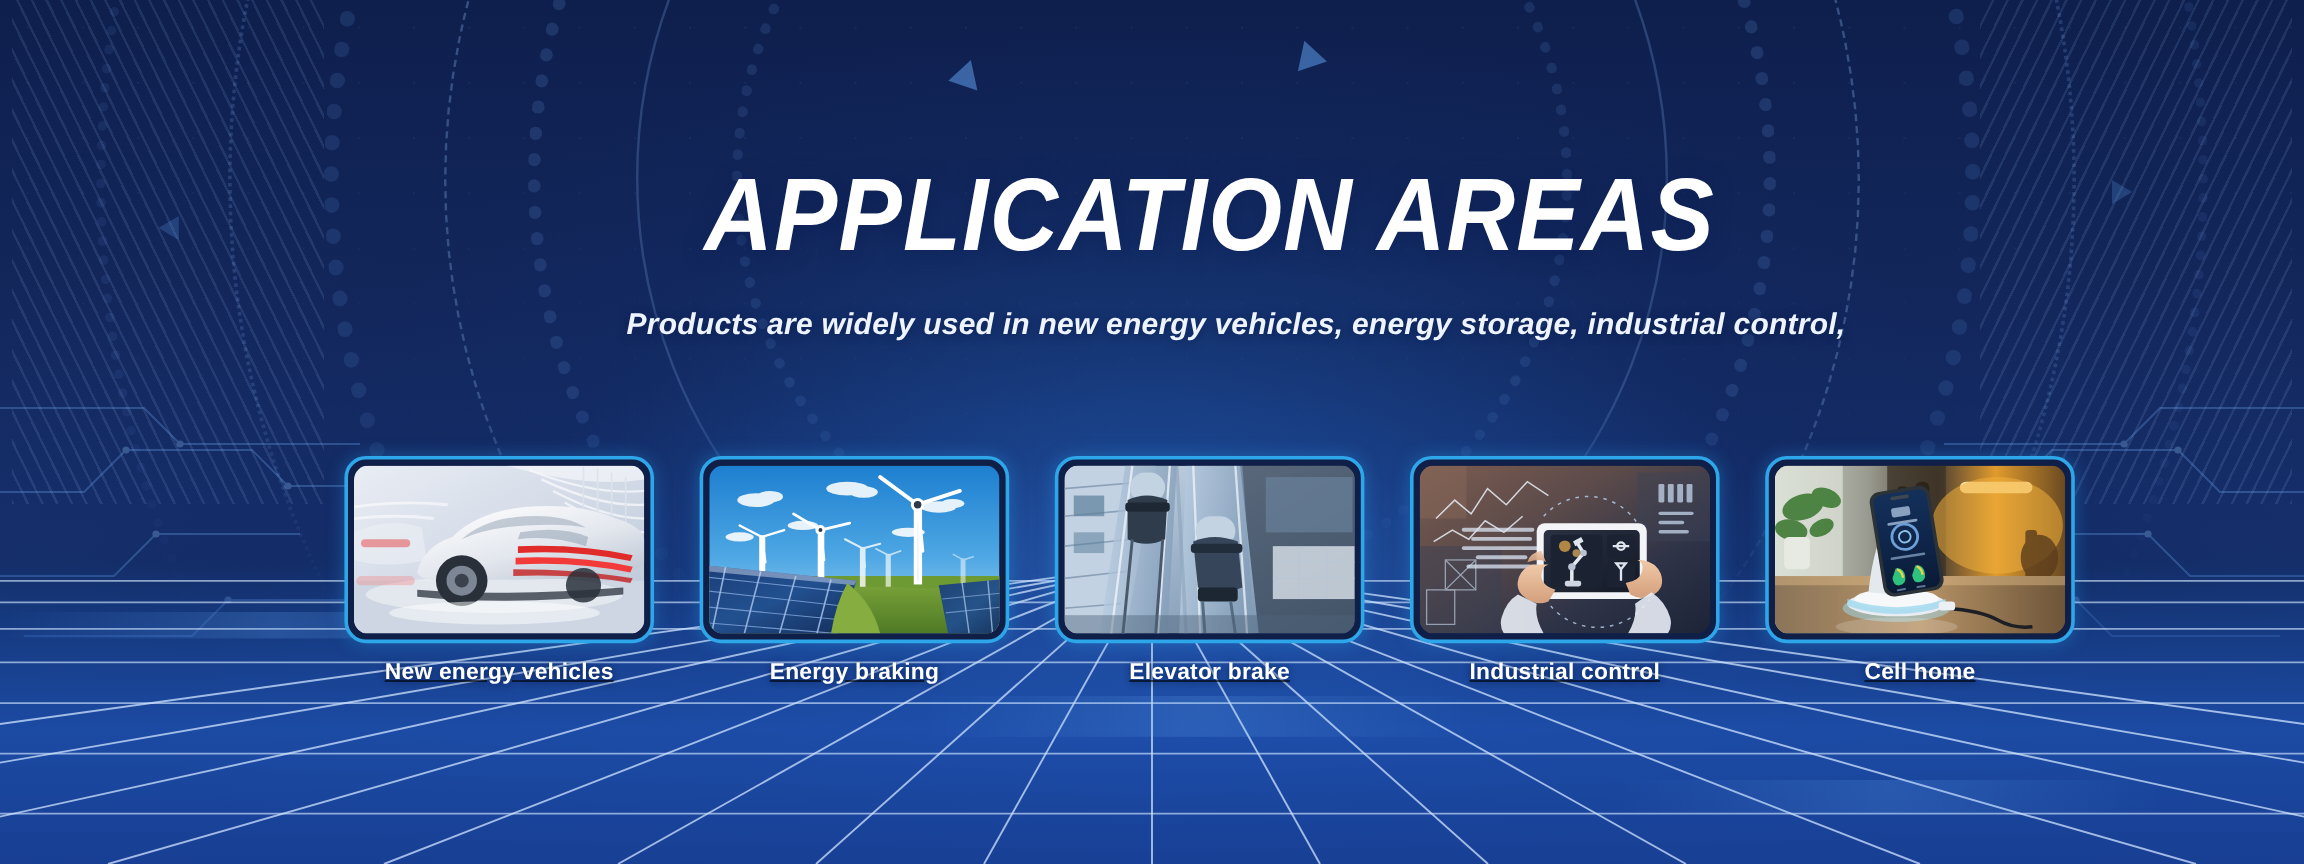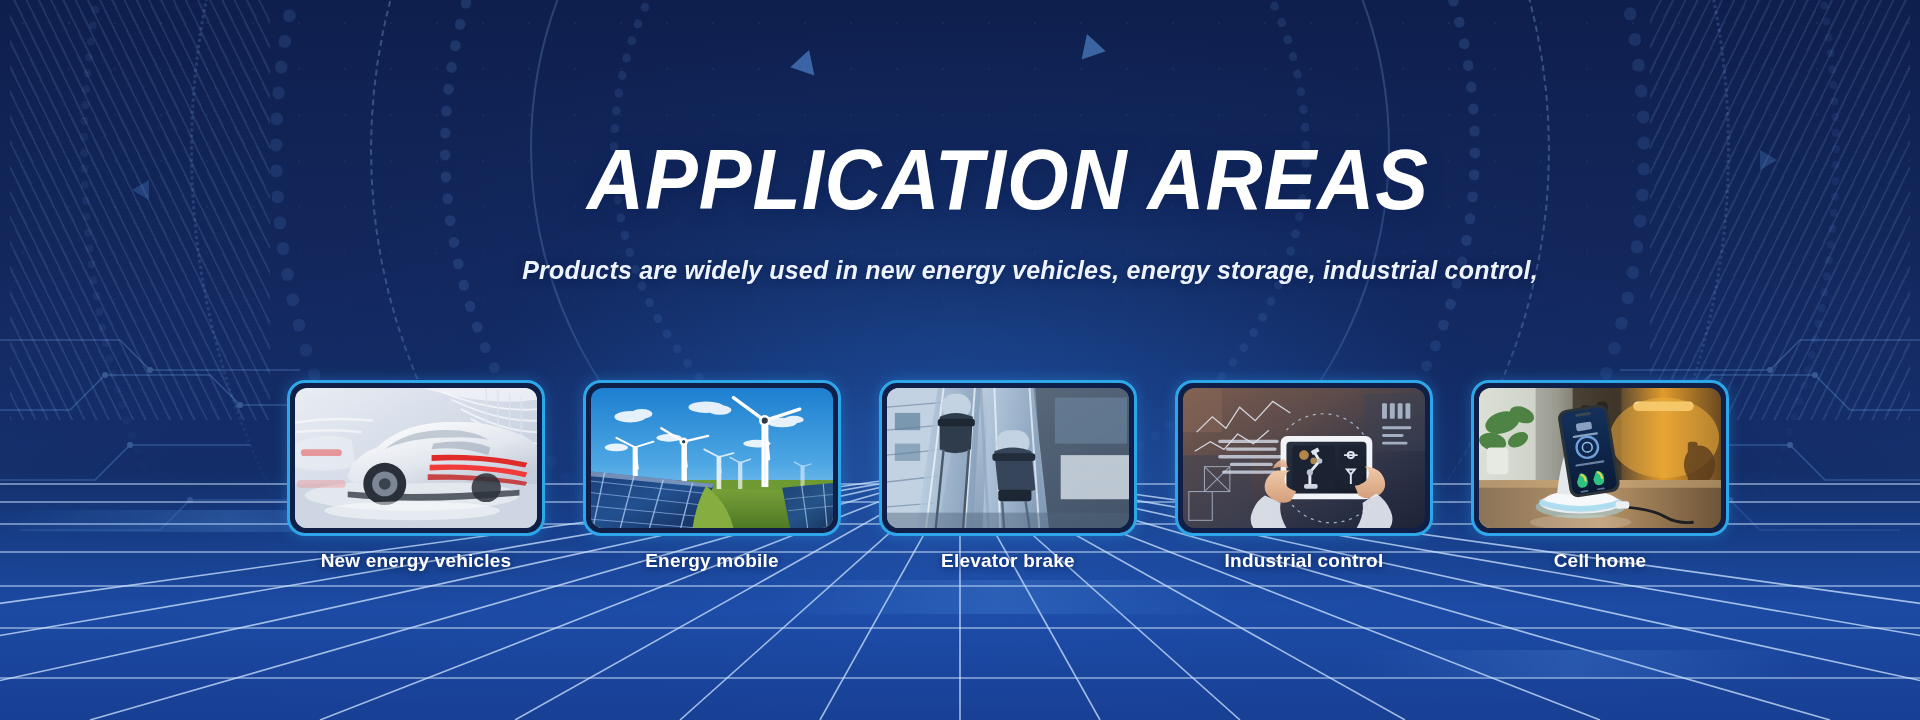--- a/index.html
+++ b/index.html
@@ -106,21 +106,21 @@
     font-size:25px; font-style:italic; font-weight:bold;
     color:#eef4ff; line-height:1.32; letter-spacing:.2px;
     text-shadow:0 1px 8px rgba(8,25,70,.6);
   }
   .subtitle .line{ display:block;padding-left:44px; }
 
   .cards{
     position:absolute; top:380px; left:0; right:0;
     display:flex; justify-content:center; align-items:flex-start; gap:38px;
   }
-  .card{ width:258px; display:flex; flex-direction:column; align-items:center; }
+  .card{ width:258px; display:flex; flex-direction:column; align-items:center;text-decoration:underline; }
 
   .frame{
     width:258px; height:156px; border-radius:18px;
     border:3px solid #2ea6ea; padding:5px; background:#0f1f48;
     box-shadow:0 0 14px rgba(45,160,235,.35);
   }
   .frame .photo{
     width:100%; height:100%; border-radius:12px; overflow:hidden; position:relative;
   }
   .frame .photo svg{ display:block; width:100%; height:100%; }
@@ -417,21 +417,21 @@
                 </g>
                 <g stroke="#9dbbe6" stroke-width="1.2" opacity=".85">
                   <path d="M216 102 L222 146"></path>
                     <path d="M238 100 L242 146"></path>
                 </g>
               </g>
               <path d="M118 102 q22 18 28 44 l-42 0 q4 -26 14 -44Z" fill="#86ad40"></path>
             </svg>
           </div>
         </div>
-        <div class="card-label">Energy mobile</div>
+        <div class="card-label">Energy braking</div>
       </div>
 
       <div class="card">
         <div class="frame">
           <div class="photo">
             <svg viewBox="0 0 248 146" preserveAspectRatio="none">
               <defs>
                 <linearGradient id="elevbg" x1="0" y1="0" x2="1" y2="1">
                   <stop offset="0%" stop-color="#cfdbe8"></stop>
                   <stop offset="45%" stop-color="#9fb4cb"></stop>

